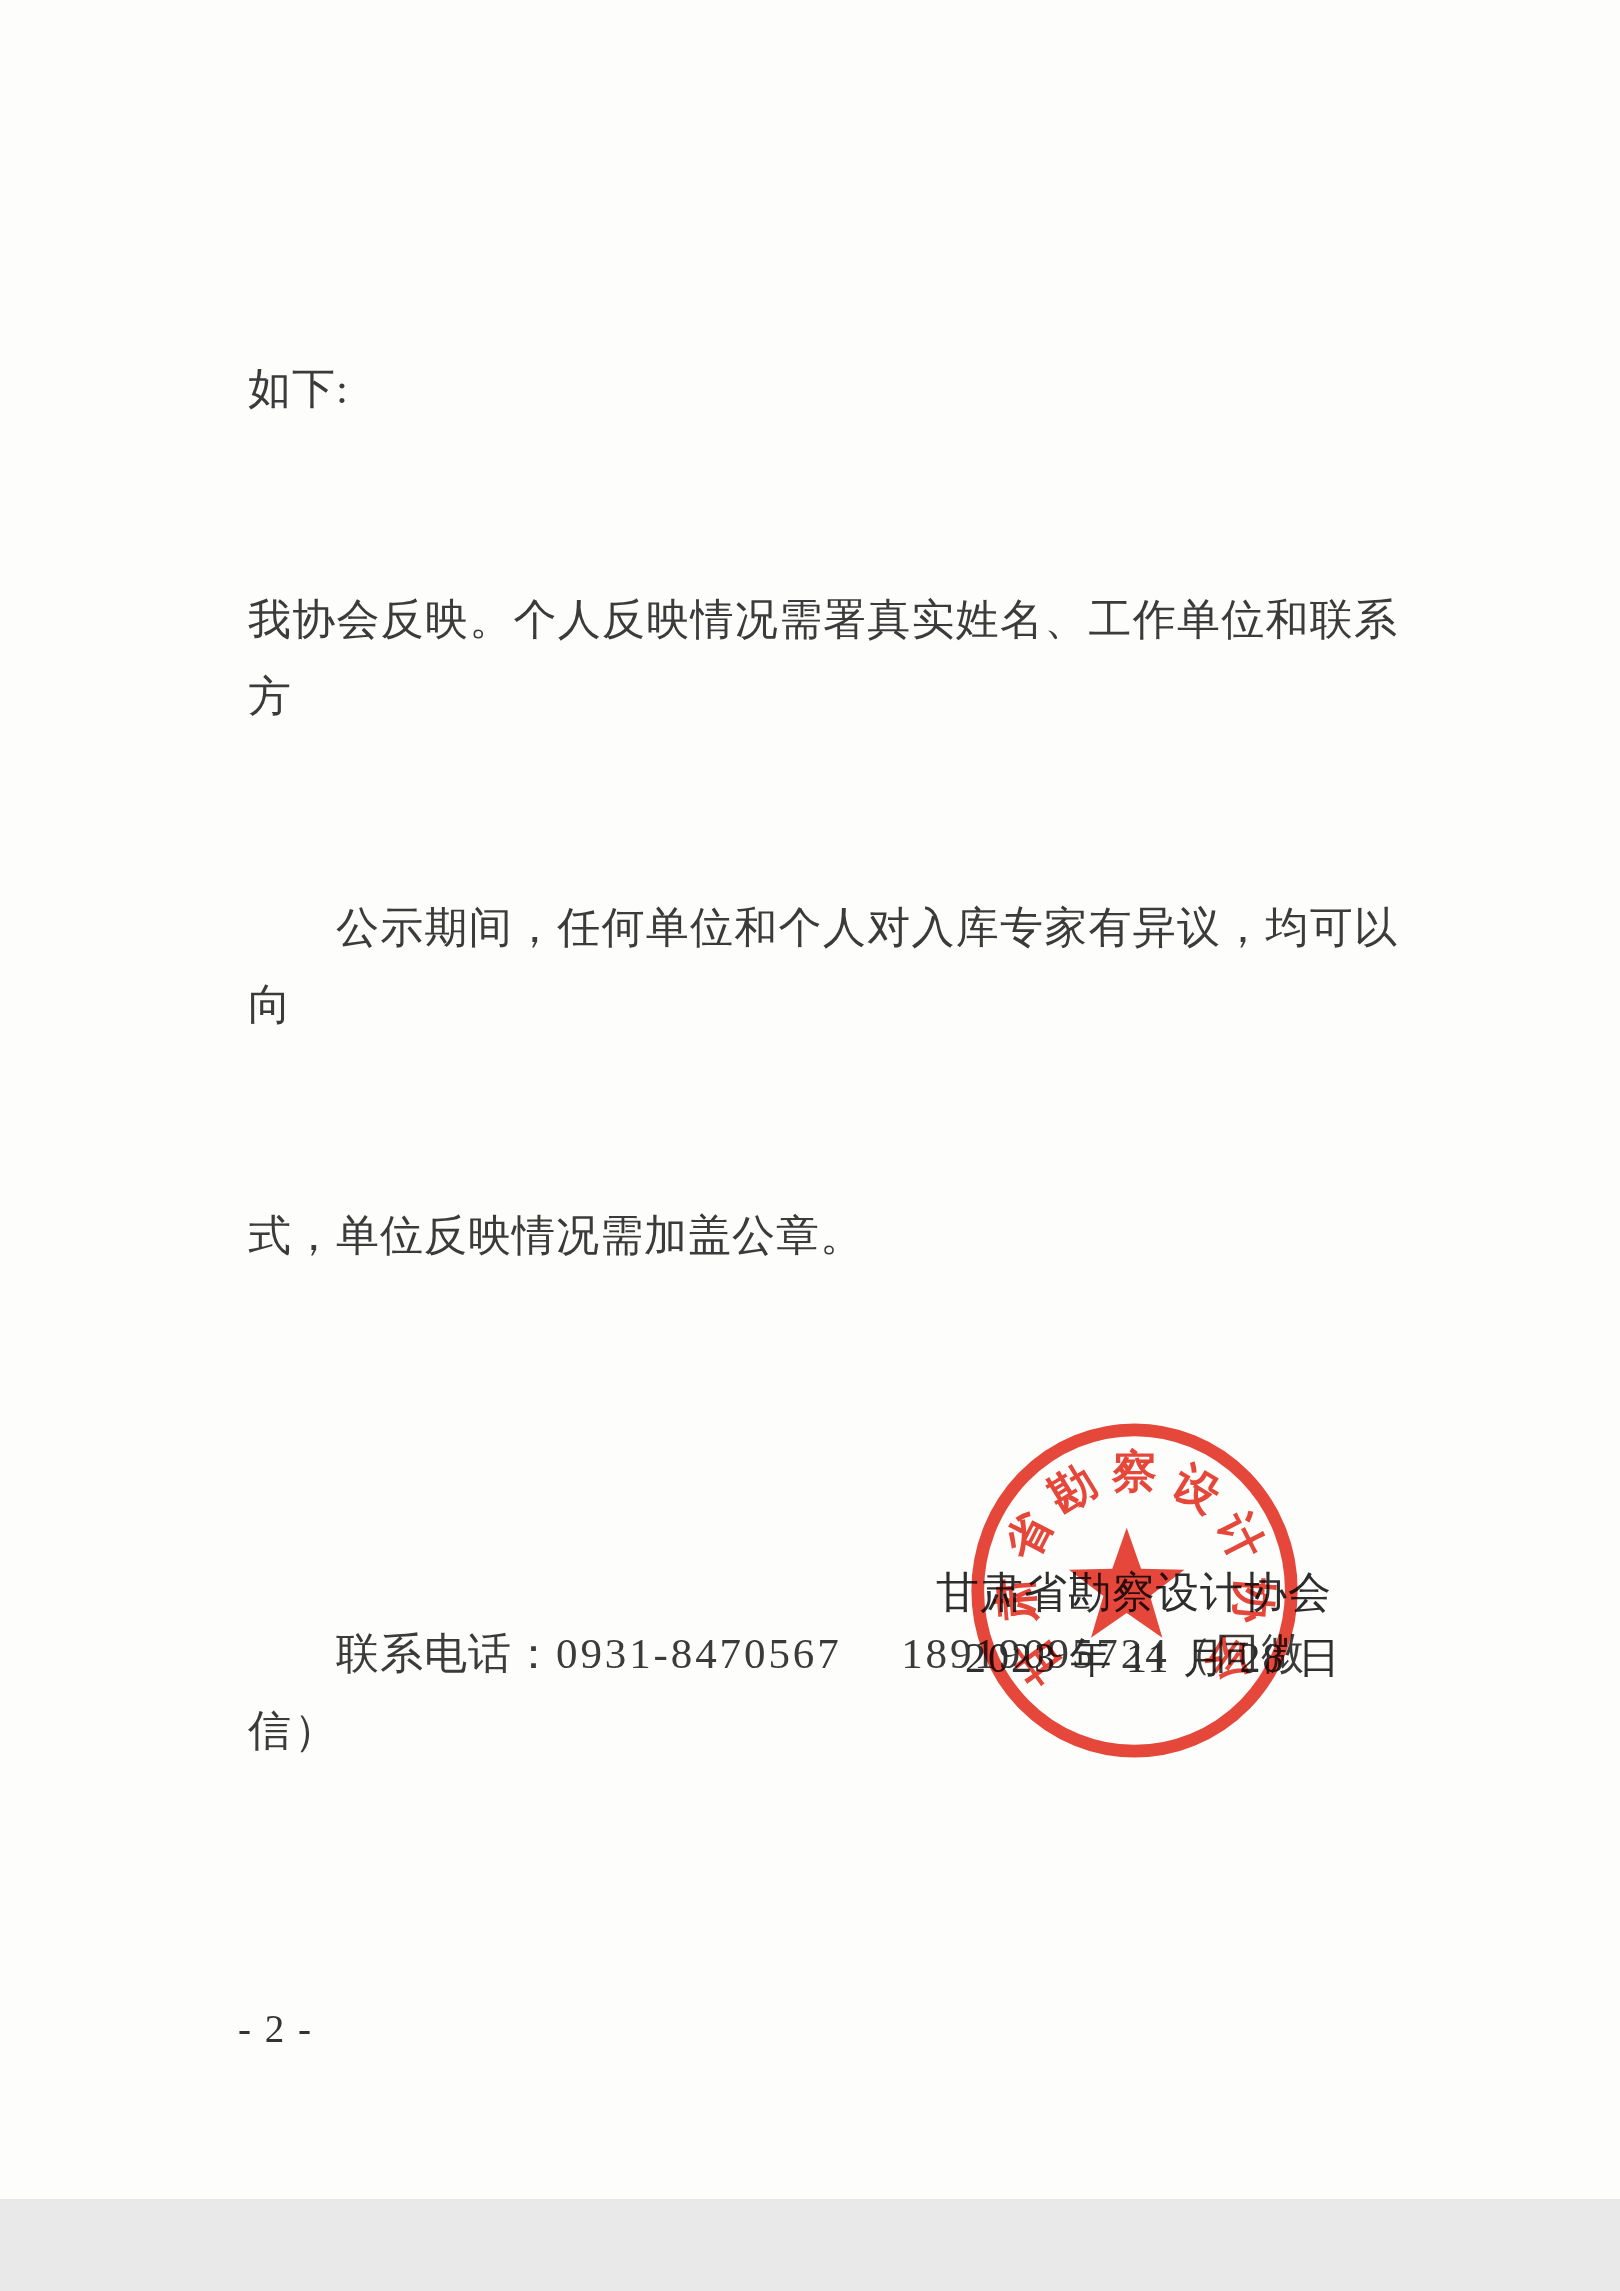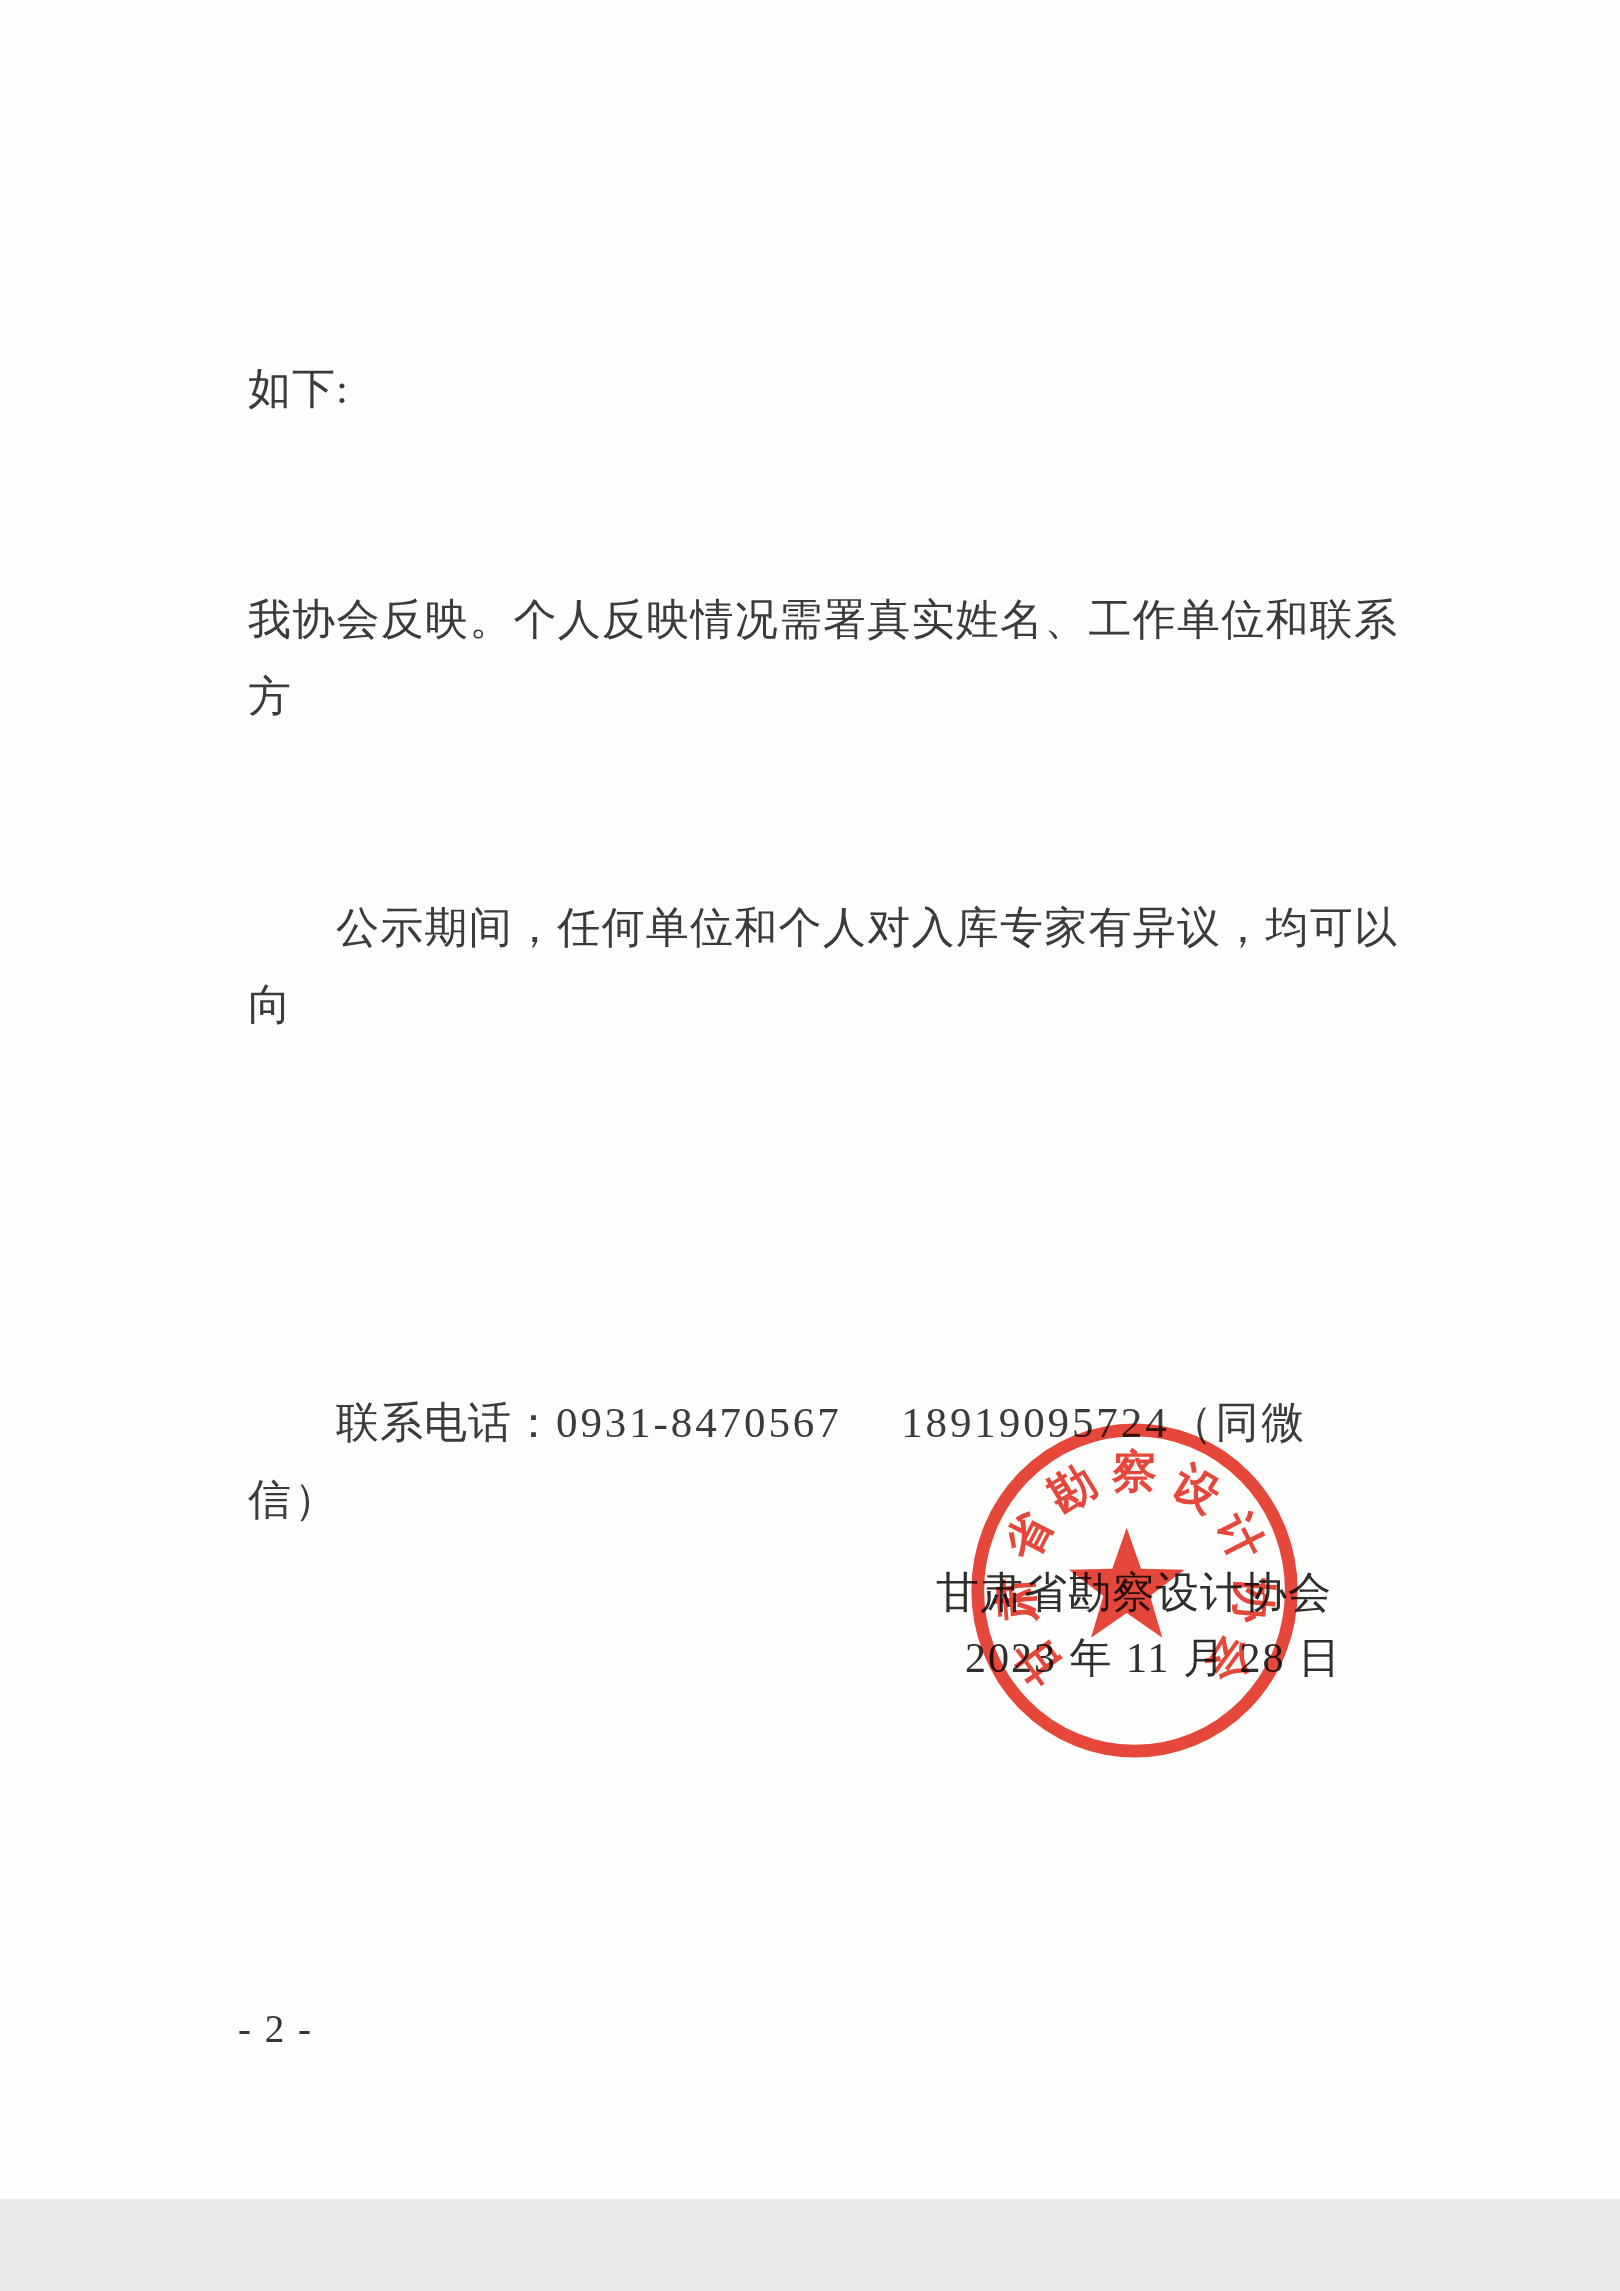--- a/index.html
+++ b/index.html
@@ -67,20 +67,21 @@
 </style>
 </head>
 <body>
 
 <div class="page">
 
   <div class="doc">
     <div class="line">如下:</div>
     <div class="line just">我协会反映。个人反映情况需署真实姓名、工作单位和联系方</div>
     <div class="line indent just">公示期间，任何单位和个人对入库专家有异议，均可以向</div>
+    <div class="line">式，单位反映情况需加盖公章。</div>
 
     <div class="line indent gap-contact"><span>联系电话：</span><span class="num">0931-8470567　 18919095724（同微信）</span></div>
     
     
     
 
     
     
   </div>
 

